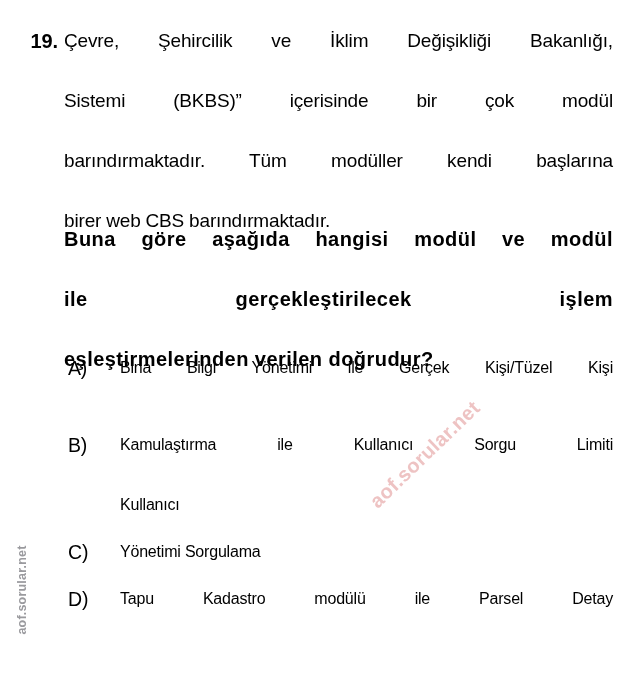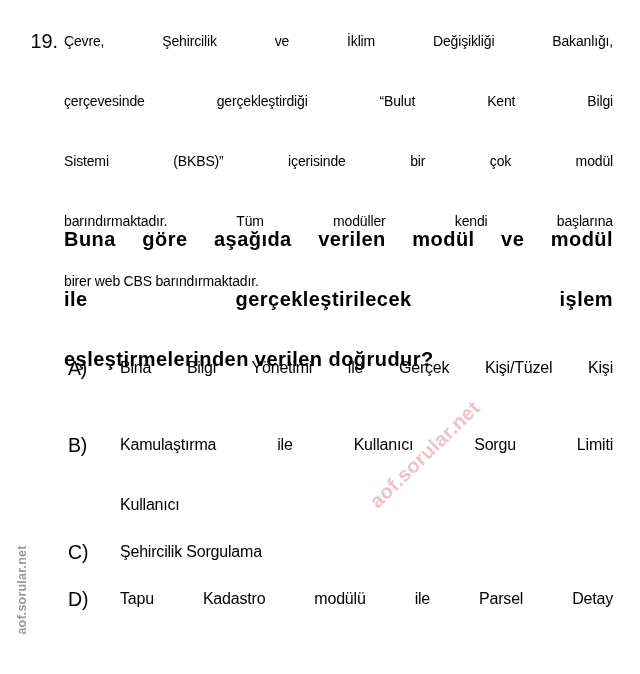--- a/index.html
+++ b/index.html
@@ -70,31 +70,31 @@
     width: 640px;
   }
 
   .q-number {
     position: absolute;
     left: 18px;
     top: 26px;
     width: 40px;
     text-align: right;
     font-size: 20px;
-    font-weight: normal;
+    font-weight: bold;
     line-height: 30px;
     letter-spacing: -0.1px;
   }
 
   .q-stem {
     position: absolute;
     left: 64px;
     top: 26px;
     width: 549px;
-    font-size: 14px;
+    font-size: 19px;
     line-height: 30px;
     text-align: justify;
     text-justify: inter-word;
     letter-spacing: -0.15px;
     word-spacing: -0.2px;
   }
 
   .q-prompt {
     position: absolute;
     left: 64px;
@@ -166,28 +166,27 @@
   <div class="wm-vertical" style="color: rgb(154, 154, 158);">aof.sorular.net</div>
 
   <div class="wm-diagonal" style="color: rgb(238, 195, 195);">aof.sorular.net</div>
 
   <div class="question">
 
     <div class="q-number">19.</div>
 
     <div class="q-stem">
       <span class="jline">Çevre, Şehircilik ve İklim Değişikliği Bakanlığı,</span>
-      <span class="jline">çerçevesinde gerçekleştirdiği “Bulut Kent Bilgi</span>
       <span class="jline">Sistemi (BKBS)” içerisinde bir çok modül</span>
       <span class="jline">barındırmaktadır. Tüm modüller kendi başlarına</span>
       <span class="jline last">birer web CBS barındırmaktadır.</span>
     </div>
 
     <div class="q-prompt">
-      <span class="jline">Buna göre aşağıda verilen modül ve modül</span>
+      <span class="jline">Buna göre aşağıda hangisi modül ve modül</span>
       <span class="jline">ile gerçekleştirilecek işlem</span>
       <span class="jline last">eşleştirmelerinden verilen doğrudur?</span>
     </div>
 
   </div>
 
   <div class="options">
 
     <div class="option">
       <span class="option-letter">A)</span>
@@ -200,21 +199,21 @@
       <span class="option-letter">B)</span>
       <div class="option-text">
         <span class="jline">Kamulaştırma ile Kullanıcı Sorgu Limiti</span>
         <span class="jline last">Kullanıcı</span>
       </div>
     </div>
 
     <div class="option">
       <span class="option-letter">C)</span>
       <div class="option-text">
-        <span class="jline last">Şehircilik Sorgulama</span>
+        <span class="jline last">Yönetimi Sorgulama</span>
       </div>
     </div>
 
     <div class="option">
       <span class="option-letter">D)</span>
       <div class="option-text">
         <span class="jline">Tapu Kadastro modülü ile Parsel Detay</span>
 
       </div>
     </div>

